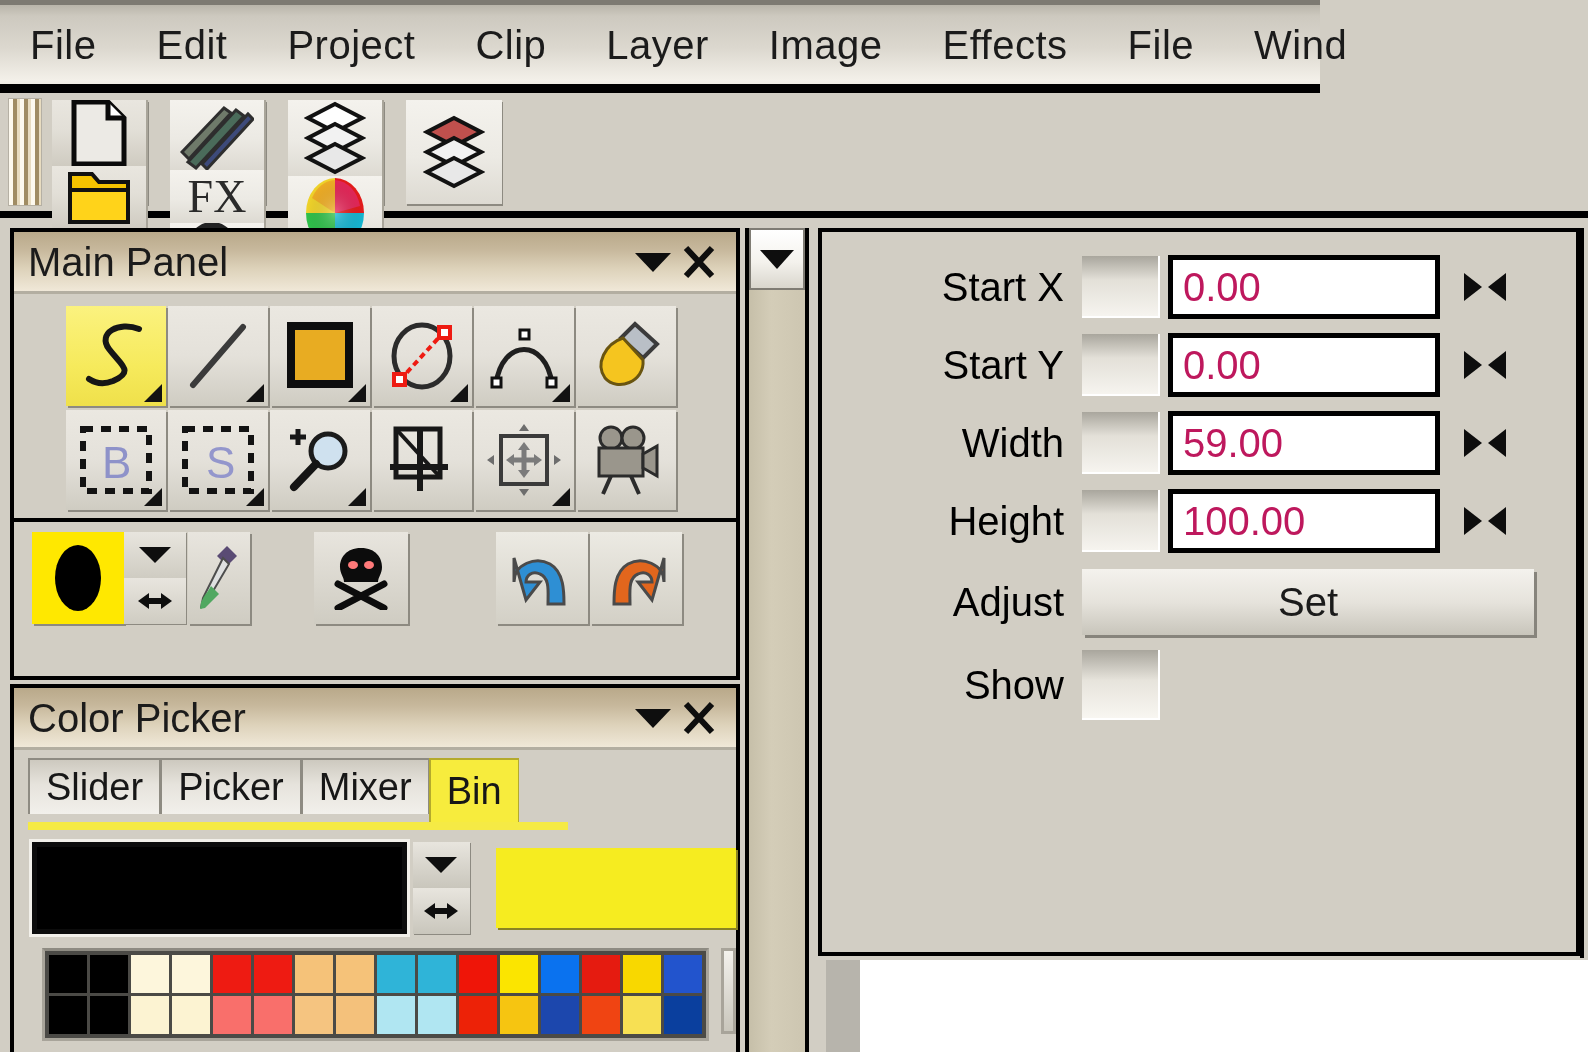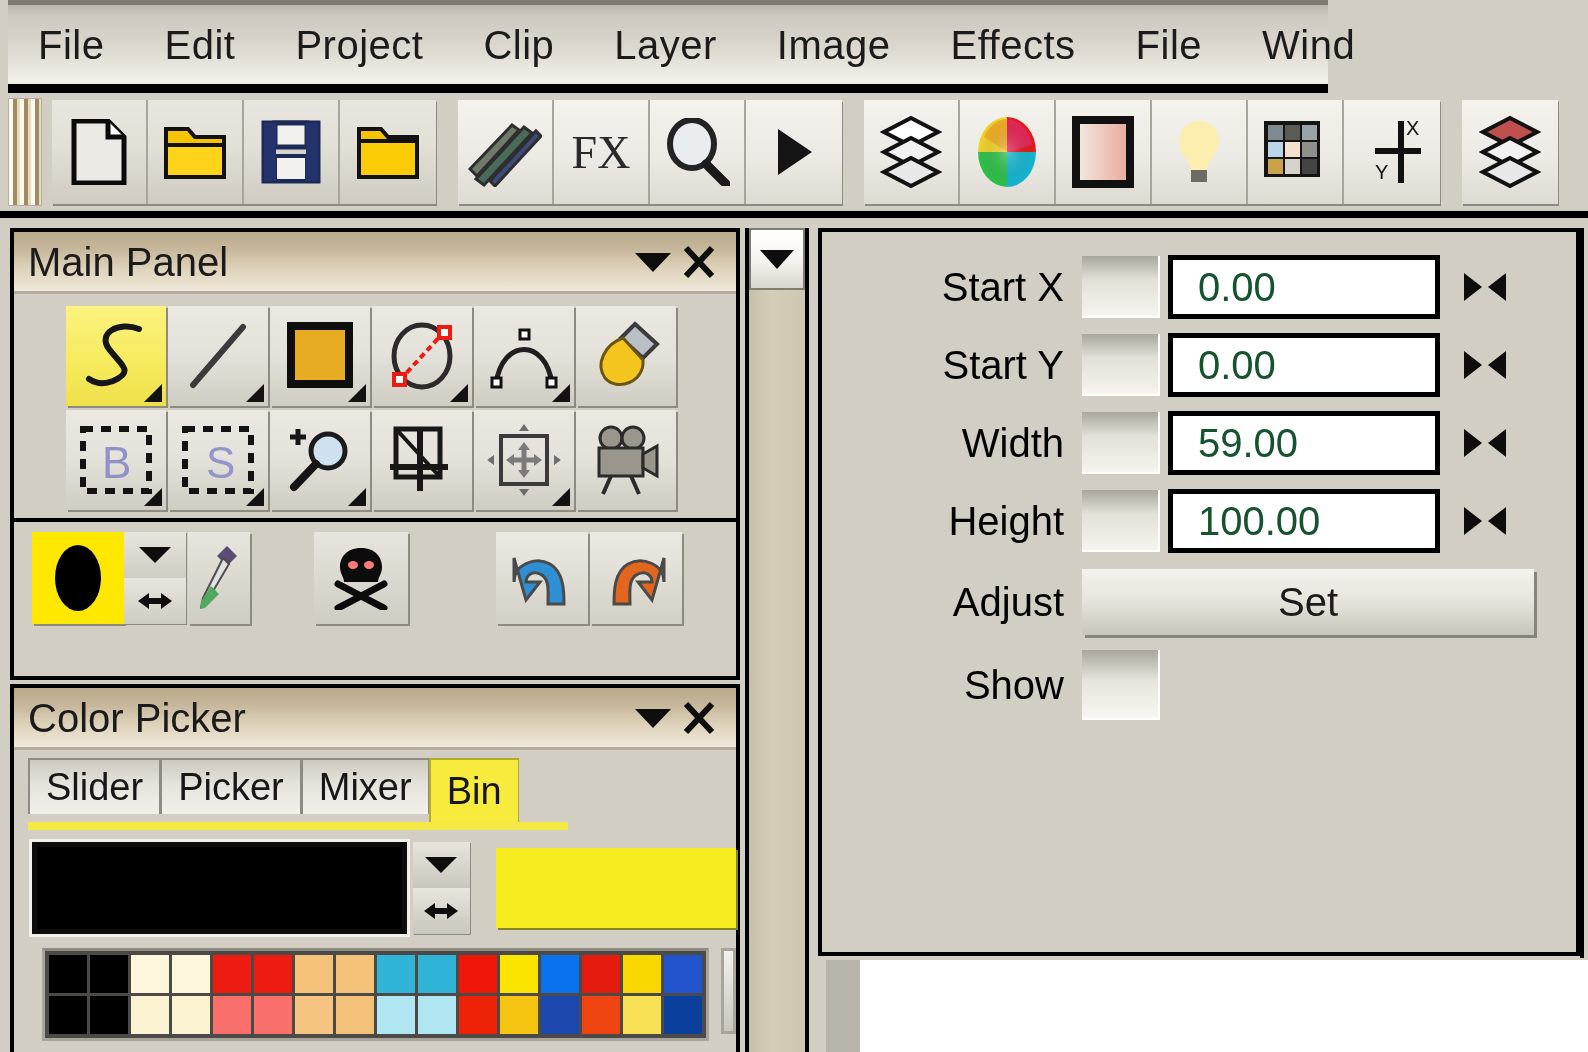--- a/index.html
+++ b/index.html
@@ -6,42 +6,42 @@
   html,body {
     width:1588px; height:1052px;
     background:#ffffff;
     font-family:"Liberation Sans", sans-serif;
     overflow:hidden;
   }
   #app { position:relative; width:1588px; height:1052px; background:#d2cec4; }
 
   
   .menubar{
-    position:absolute; left:8px; top:0; width:1320px; height:93px;
+    position:absolute; left:0; top:0; width:1320px; height:93px;
     background:linear-gradient(to bottom,#b9b5aa 0%,#cdc9bf 14%,#dcd8cf 55%,#f3f0e9 95%,#efece4 100%);
     border-top:5px solid #7d7a72;
     display:flex; align-items:center;
     border-bottom:9px solid #000;
   }
   .menu-item{
     font-size:40px; color:#1b1b1b; padding:0 30px; letter-spacing:.5px;
     white-space:nowrap; line-height:1;
   }
 
   
   .toolbar{
     position:absolute; left:0; top:93px; width:1588px; height:125px;
     background:#d2cec4; display:flex; align-items:center;
     border-bottom:7px solid #000;
   }
   .grip{ width:34px; height:108px; margin-left:8px; margin-right:10px;
     background:repeating-linear-gradient(to right,#fdf9ee 0px,#fdf9ee 4px,#a08c63 4px,#a08c63 8px,#e8dcc0 8px,#e8dcc0 11px);
     border:1px solid #b5b0a4;}
   .tb-group{ display:flex; align-items:stretch; height:104px; margin-right:22px;
-    box-shadow:1px 2px 0 #8d8a81; }
+    box-shadow:1px 2px 0 #8d8a81;flex-direction:column; }
   .tb-btn{
     width:96px; height:104px;
     background:linear-gradient(to bottom,#e9e6df 0%,#e2dfd7 45%,#cfcbc1 100%);
     border-right:2px solid #a9a59a;
     display:flex; align-items:center; justify-content:center;
     position:relative;
   }
   .tb-btn:last-child{ border-right:none; }
   .tb-group.light .tb-btn{ background:linear-gradient(to bottom,#f4f2ed 0%,#eceae4 55%,#dddad2 100%); }
 
@@ -125,22 +125,22 @@
     border:2px solid #7f7c74; display:flex;align-items:center;justify-content:center;}
 
   
   #gridPanel{ left:818px; top:228px; width:762px; height:728px; }
   .grid-rows{ padding:16px 0 0 0; }
   .g-row{ display:flex; align-items:center; height:78px; }
   .g-label{ width:260px; text-align:right; padding-right:18px; font-size:40px; color:#000000; line-height:1;}
   .g-chip{ width:78px; height:62px; background:linear-gradient(to bottom,#a9a69d 0%,#e3e0d8 40%,#f6f4ef 100%);
     border-right:2px solid #fff; border-bottom:2px solid #fff;}
   .g-input{ width:272px;height:64px;background:#fff;border:5px solid #000;
-    margin-left:8px; display:flex;align-items:center;padding-left:25px;
-    font-size:40px;color:#14532d; line-height:1;}
+    margin-left:8px; display:flex;align-items:center;padding-left:10px;
+    font-size:40px;color:#be185d; line-height:1;}
   .g-spin{ width:62px; display:flex;align-items:center;justify-content:center;margin-left:14px;}
   .g-btn{ height:66px; background:linear-gradient(to bottom,#f4f2ed 0%,#e6e3dc 50%,#c8c5bb 100%);
     box-shadow:3px 3px 0 #87847c; display:flex;align-items:center;justify-content:center;
     font-size:40px;color:#1b1b1b; line-height:1;}
   .g-check{ width:78px;height:70px;background:linear-gradient(to bottom,#a9a69d 0%,#e7e4dc 45%,#f8f6f1 100%);
     border-right:2px solid #fff;border-bottom:2px solid #fff;}
 
   
   #rightSliver{ position:absolute; left:1580px; top:228px; width:8px; height:730px;
     background:#d2cec4; border-left:4px solid #000; }

